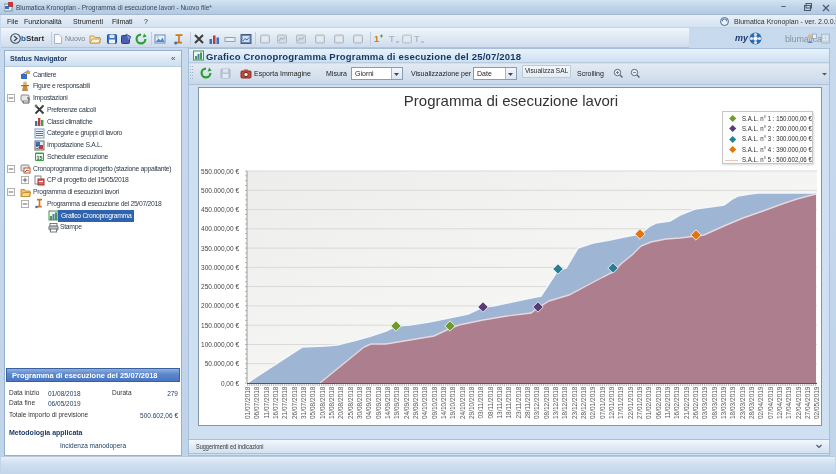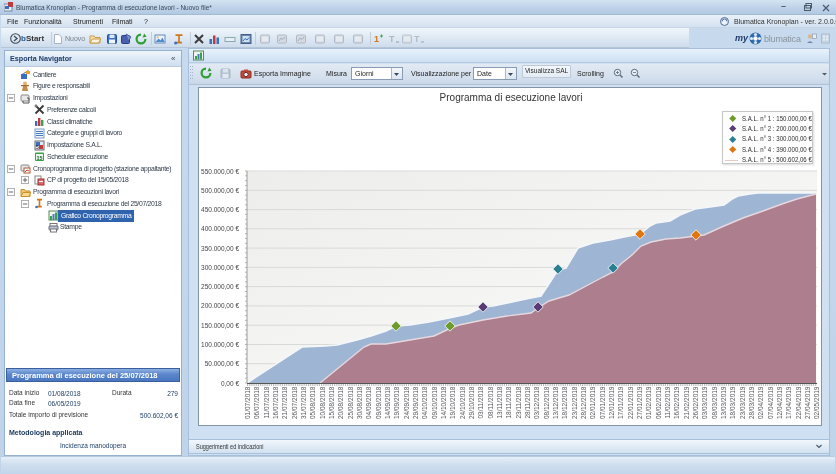--- a/index.html
+++ b/index.html
@@ -142,37 +142,37 @@
 
 <div class="abs" style="left:735px;top:33px;font-size:9px;font-weight:bold;font-style:italic;color:#1d3c6b">my</div>
 <svg width="13" height="13" style="position:absolute;left:749px;top:32px">
     <circle cx="6.5" cy="6.5" r="6" fill="#2a6ab0"></circle>
     <circle cx="6.5" cy="6.5" r="2.2" fill="#fff"></circle>
     <circle cx="6.5" cy="2.5" r="1.6" fill="#fff" opacity="0.85"></circle>
     <circle cx="6.5" cy="10.5" r="1.6" fill="#fff" opacity="0.85"></circle>
     <circle cx="2.5" cy="6.5" r="1.6" fill="#fff" opacity="0.85"></circle>
     <circle cx="10.5" cy="6.5" r="1.6" fill="#fff" opacity="0.85"></circle>
   </svg>
-<div class="abs" style="left:764px;top:34px;font-size:9px;color:#8a949e;letter-spacing:-0.2px">blumatica</div>
+<div class="abs" style="left:785px;top:34px;font-size:9px;color:#8a949e;letter-spacing:-0.2px">blumatica</div>
 <svg width="11" height="11" style="position:absolute;left:806px;top:33px">
     <circle cx="4" cy="3.5" r="2.2" fill="#d8b890"></circle>
     <path d="M1 10 Q4 6.5 7 10" fill="#6a87b2"></path>
     <rect x="6.5" y="1" width="4" height="4.5" fill="#e8eef6" stroke="#8a9ab0" stroke-width="0.7"></rect>
   </svg>
 <svg width="11" height="11" style="position:absolute;left:820px;top:33px;opacity:0.55">
     <rect x="1.5" y="1" width="8" height="9" fill="#c8d0da" stroke="#9aa5b2"></rect>
     <rect x="3" y="2.5" width="2" height="2" fill="#fff"></rect>
     <rect x="6" y="2.5" width="2" height="2" fill="#fff"></rect>
     <rect x="3" y="5.5" width="2" height="2" fill="#fff"></rect>
     <rect x="6" y="5.5" width="2" height="2" fill="#fff"></rect>
   </svg>
 
 <div class="abs" style="left:4px;top:50px;width:178px;height:406px;background:#fff;border:1px solid #96b1cf">
   <div class="abs" style="left:0;top:0;width:176px;height:16px;background:linear-gradient(180deg,#f0f6fc 0%,#dbe8f5 55%,#cfdff0 100%);border-bottom:1px solid #b9cbde">
-    <div class="abs" style="left:5px;top:2px;font-size:7.2px;font-weight:bold;line-height:12px;color:#1d3c6b">Esporta Navigator</div>
+    <div class="abs" style="left:5px;top:2px;font-size:7.2px;font-weight:bold;line-height:12px;color:#1d3c6b">Status Navigator</div>
     <div class="abs" style="left:166px;top:2px;font-size:8px;color:#445;line-height:12px">«</div>
   </div>
 </div>
 
 <div style="position:absolute;left:20px;top:69.0px;width:11px;height:11px">
     <svg width="11" height="11" viewBox="0 0 11 11" style="position:absolute;left:0;top:0">
       <rect x="1" y="5" width="6" height="5" fill="#3a6fc0"></rect>
       <path d="M2 5 L8 1 L9 2 L4 5 Z" fill="#5a8fd0"></path>
       <rect x="6" y="2" width="4" height="3" fill="#f0a030"></rect>
     </svg>
@@ -320,20 +320,21 @@
 </div>
 
 <div class="abs" style="left:188px;top:48px;width:642px;height:408px;background:#cfe0f2;border:1px solid #a8bfda">
   <div class="abs" style="left:0;top:0;width:640px;height:14px;background:linear-gradient(180deg,#e9f2fb 0%,#d7e7f7 60%,#cde0f3 100%);border-bottom:1px solid #b9cbde">
     <svg width="11" height="11" style="position:absolute;left:4px;top:1px">
         <rect x="0.5" y="1" width="10" height="9" fill="#eef6ee" stroke="#5a8a5a"></rect>
         <rect x="2" y="6" width="2" height="3.5" fill="#3a9f4f"></rect>
         <rect x="4.5" y="4" width="2" height="5.5" fill="#4a7ab8"></rect>
         <rect x="7" y="2.5" width="2" height="7" fill="#3a9f4f"></rect>
       </svg>
+    <div class="abs" style="left:17px;top:1px;font-size:9.5px;font-weight:bold;letter-spacing:0.2px;line-height:13px;color:#17365d">Grafico Cronoprogramma Programma di esecuzione del 25/07/2018</div>
   </div>
   <div class="abs" style="left:0;top:15px;width:640px;height:21px;background:linear-gradient(180deg,#e2eaf4 0%,#d3dfed 70%,#c8d6e7 100%);border-bottom:1px solid #b0c2d6"></div>
 </div>
 
 <div class="abs" style="left:190px;top:66px;width:1px;height:14px;background:repeating-linear-gradient(180deg,#9fb3c8 0,#9fb3c8 1px,transparent 1px,transparent 3px)"></div>
 <div class="abs" style="left:192px;top:66px;width:1px;height:14px;background:repeating-linear-gradient(180deg,#9fb3c8 0,#9fb3c8 1px,transparent 1px,transparent 3px)"></div>
 <svg width="12" height="12" style="position:absolute;left:200px;top:67px">
     <path d="M6 1.6 A4.4 4.4 0 1 0 10.4 6" fill="none" stroke="#2f9e33" stroke-width="2.2"></path>
     <path d="M9.2 0.5 L11.6 3.8 L7.6 4.6 Z" fill="#2f9e33"></path>
   </svg>
@@ -458,21 +459,21 @@
 <path d="M196,231.8 L201.2,237 L196,242.2 L190.8,237 Z" fill="#6f9a2c" stroke="#ffffff" stroke-width="0.8"></path>
 <path d="M250,231.8 L255.2,237 L250,242.2 L244.8,237 Z" fill="#6f9a2c" stroke="#ffffff" stroke-width="0.8"></path>
 <path d="M283,212.8 L288.2,218 L283,223.2 L277.8,218 Z" fill="#5a3b76" stroke="#ffffff" stroke-width="0.8"></path>
 <path d="M338,212.8 L343.2,218 L338,223.2 L332.8,218 Z" fill="#5a3b76" stroke="#ffffff" stroke-width="0.8"></path>
 <path d="M358,174.8 L363.2,180 L358,185.2 L352.8,180 Z" fill="#2a7f93" stroke="#ffffff" stroke-width="0.8"></path>
 <path d="M413,173.8 L418.2,179 L413,184.2 L407.8,179 Z" fill="#2a7f93" stroke="#ffffff" stroke-width="0.8"></path>
 <path d="M440,139.8 L445.2,145 L440,150.2 L434.8,145 Z" fill="#e2760e" stroke="#ffffff" stroke-width="0.8"></path>
 <path d="M496,140.8 L501.2,146 L496,151.2 L490.8,146 Z" fill="#e2760e" stroke="#ffffff" stroke-width="0.8"></path>
 </svg>
 
-<div class="abs" style="left:361px;top:92px;width:300px;text-align:center;font-size:10px;color:#333">Programma di esecuzione lavori</div>
+<div class="abs" style="left:361px;top:92px;width:300px;text-align:center;font-size:15px;color:#333">Programma di esecuzione lavori</div>
 <div style="position:absolute;left:722px;top:111px;width:91px;height:53px;background:#fdfdfd;border:1px solid #c6c6c6;box-shadow:1px 1px 2px rgba(0,0,0,.15)">
 <div style="position:absolute;left:7px;top:3.8px;width:5.4px;height:5.4px;background:#6f9a2c;transform:rotate(45deg)"></div>
 <div style="position:absolute;left:19px;top:1.5px;font-size:7px;line-height:10px;color:#2e2e2e;white-space:nowrap;transform:scaleX(0.87);transform-origin:left center">S.A.L. n° 1 : 150.000,00 €</div>
 <div style="position:absolute;left:7px;top:14.2px;width:5.4px;height:5.4px;background:#5a3b76;transform:rotate(45deg)"></div>
 <div style="position:absolute;left:19px;top:11.9px;font-size:7px;line-height:10px;color:#2e2e2e;white-space:nowrap;transform:scaleX(0.87);transform-origin:left center">S.A.L. n° 2 : 200.000,00 €</div>
 <div style="position:absolute;left:7px;top:24.6px;width:5.4px;height:5.4px;background:#2a7f93;transform:rotate(45deg)"></div>
 <div style="position:absolute;left:19px;top:22.3px;font-size:7px;line-height:10px;color:#2e2e2e;white-space:nowrap;transform:scaleX(0.87);transform-origin:left center">S.A.L. n° 3 : 300.000,00 €</div>
 <div style="position:absolute;left:7px;top:35.0px;width:5.4px;height:5.4px;background:#e2760e;transform:rotate(45deg)"></div>
 <div style="position:absolute;left:19px;top:32.7px;font-size:7px;line-height:10px;color:#2e2e2e;white-space:nowrap;transform:scaleX(0.87);transform-origin:left center">S.A.L. n° 4 : 390.000,00 €</div>
 <div style="position:absolute;left:2px;top:47.6px;width:13px;height:1px;background:#e7c9c0"></div>

